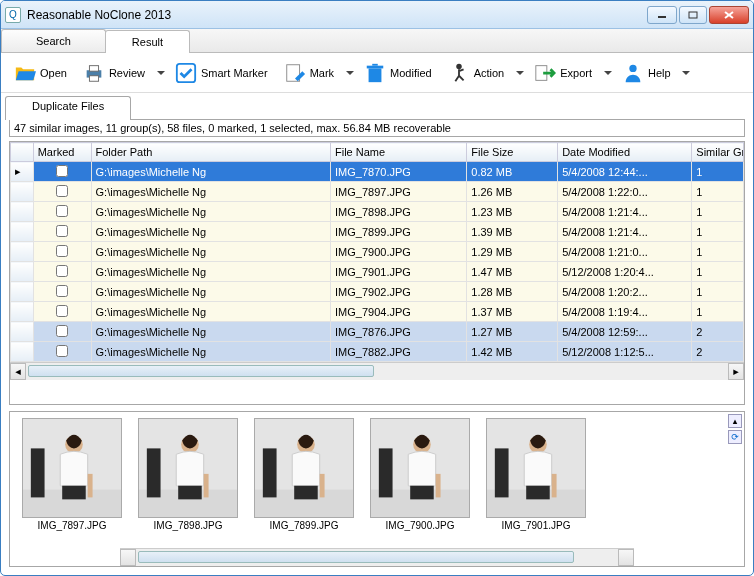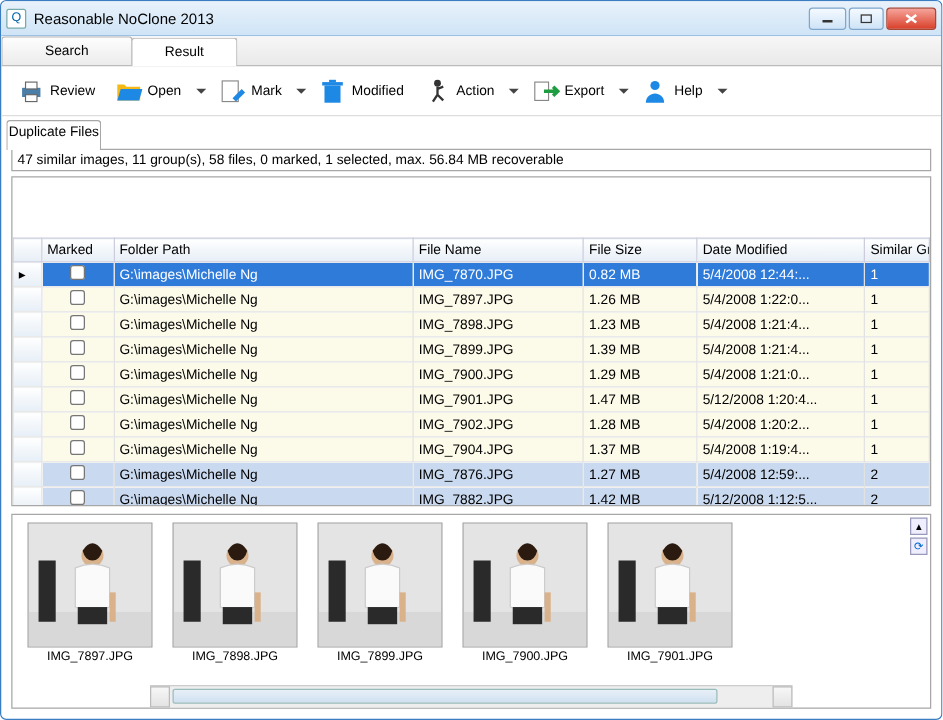--- a/index.html
+++ b/index.html
@@ -19,27 +19,27 @@
 .maintabs .tab { padding: 3px 34px; border: 1px solid #bbb; border-bottom: none; background: linear-gradient(#fdfdfd,#ececec); border-top-left-radius: 3px; border-top-right-radius: 3px; margin-right: -1px; cursor: pointer; line-height: 16px; }
 .maintabs .tab.active { background: #fff; font-weight: 400; position: relative; top: 1px; padding: 3px 26px; }
 
 .toolbar { height: 40px; display: flex; align-items: center; padding: 4px 6px; gap: 2px; border-bottom: 1px solid #ddd; }
 .tbtn { display: flex; align-items: center; gap: 4px; padding: 2px 6px; border: 1px solid transparent; border-radius: 3px; cursor: pointer; }
 .tbtn .ico { width: 22px; height: 22px; }
 .dropdown-arrow { width: 12px; height: 30px; display: flex; align-items: center; justify-content: center; cursor: pointer; border-left: 1px solid transparent; }
 .dropdown-arrow::after { content: ""; border-left: 4px solid transparent; border-right: 4px solid transparent; border-top: 4px solid #444; }
 
 .subtabs { height: 24px; display: flex; padding-left: 4px; margin-top: 2px; }
-.subtabs .subtab { padding: 3px 1px; border: 1px solid #a7a7a7; border-bottom: none; background: linear-gradient(#fdfdfd,#ececec); border-top-left-radius: 3px; border-top-right-radius: 3px; margin-right: 2px; cursor: pointer; }
+.subtabs .subtab { padding: 3px 26px; border: 1px solid #a7a7a7; border-bottom: none; background: linear-gradient(#fdfdfd,#ececec); border-top-left-radius: 3px; border-top-right-radius: 3px; margin-right: 2px; cursor: pointer; }
 .subtabs .subtab.active { background: #fff; position: relative; top: 1px; }
 
 .statusline { border: 1px solid #a7a7a7; margin: 0 8px 4px 8px; padding: 2px 4px; background: #fff; }
 
 .gridwrap { flex: 1; margin: 0 8px; border: 1px solid #a7a7a7; display: flex; flex-direction: column; overflow: hidden; }
-table { border-collapse: collapse; width: 100%; table-layout: fixed; margin-top: 48px; }
+table { border-collapse: collapse; width: 100%; table-layout: fixed; }
 thead th { background: linear-gradient(#fff,#e6eef6); border: 1px solid #ccd; padding: 3px 4px; text-align: left; font-weight: 400; font-size: 11px; white-space: nowrap; overflow: hidden; }
 tbody td { border: 1px solid #e2e2e2; padding: 2px 4px; background: #fcfae9; white-space: nowrap; overflow: hidden; text-overflow: ellipsis; height: 20px; }
 tbody tr.sel td { background: #2f7bd9; color: #fff; }
 tbody tr.grp2 td { background: #c9d9ef; }
 .rowhdr { background: linear-gradient(#fff,#e6eef6) !important; width: 22px; }
 tbody tr.sel .rowhdr { background: linear-gradient(#fff,#e6eef6) !important; color: #000; }
 input[type="checkbox"] { width: 12px; height: 12px; }
 
 .hscroll { height: 18px; background: #eee; border-top: 1px solid #ccc; position: relative; }
 .hscroll .thumb { position: absolute; left: 18px; top: 2px; height: 12px; right: 370px; background: linear-gradient(#e8f0f8,#cfe0f0); border: 1px solid #9bb; border-radius: 2px; }
@@ -90,34 +90,41 @@
   </div>
 
   <div class="maintabs">
     <div class="tab">Search</div>
     <div class="tab active">Result</div>
   </div>
 
   <div class="toolbar">
     <div class="tbtn">
       <svg class="ico" viewBox="0 0 24 24">
+          <path fill="#f5b915" d="M2 6h6l2 2h12v12H2z"></path>
+          <path fill="#1e88e5" d="M2 20l3-10h19l-3 10z"></path>
+        </svg>
+      <span>Open</span>
+    </div>
+    <div class="tbtn">
+      <svg class="ico" viewBox="0 0 24 24">
           <rect x="4" y="9" width="16" height="8" fill="#4b7fa8"></rect>
           <rect x="7" y="4" width="10" height="6" fill="#fff" stroke="#666"></rect>
           <rect x="7" y="15" width="10" height="6" fill="#fff" stroke="#666"></rect>
         </svg>
       <span>Review</span>
     </div>
-    <div class="tbtn">
-      <svg class="ico" viewBox="0 0 24 24">
-          <path fill="#f5b915" d="M2 6h6l2 2h12v12H2z"></path>
-          <path fill="#1e88e5" d="M2 20l3-10h19l-3 10z"></path>
-        </svg>
-      <span>Open</span>
-    </div>
-    <div class="dropdown-arrow"></div>
+    <div class="dropdown-arrow"></div>
+    <div class="tbtn">
+      <svg class="ico" viewBox="0 0 24 24">
+          <rect x="2" y="2" width="20" height="20" rx="3" fill="#fff" stroke="#1e88e5" stroke-width="2"></rect>
+          <path d="M6 12l4 4 8-8" fill="none" stroke="#1e88e5" stroke-width="3"></path>
+        </svg>
+      <span>Smart Marker</span>
+    </div>
     <div class="tbtn">
       <svg class="ico" viewBox="0 0 24 24">
           <rect x="3" y="3" width="14" height="18" fill="#fff" stroke="#888"></rect>
           <path d="M12 18l8-8 3 3-8 8z" fill="#1e88e5"></path>
         </svg>
       <span>Mark</span>
     </div>
     <div class="dropdown-arrow"></div>
     <div class="tbtn">
       <svg class="ico" viewBox="0 0 24 24">

